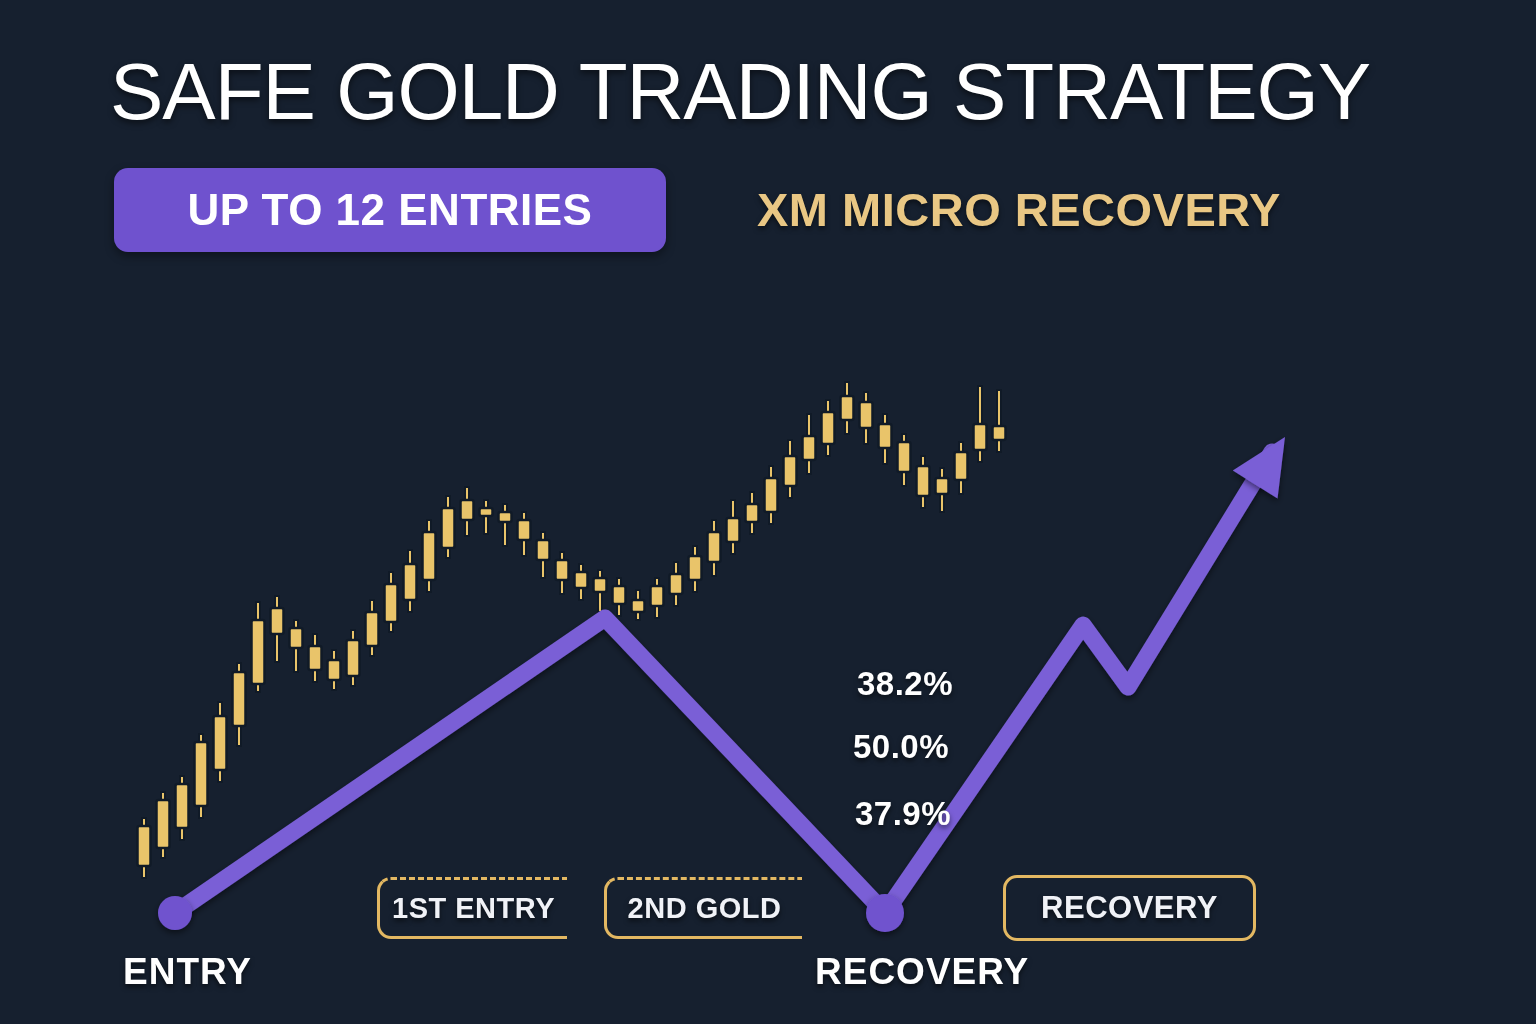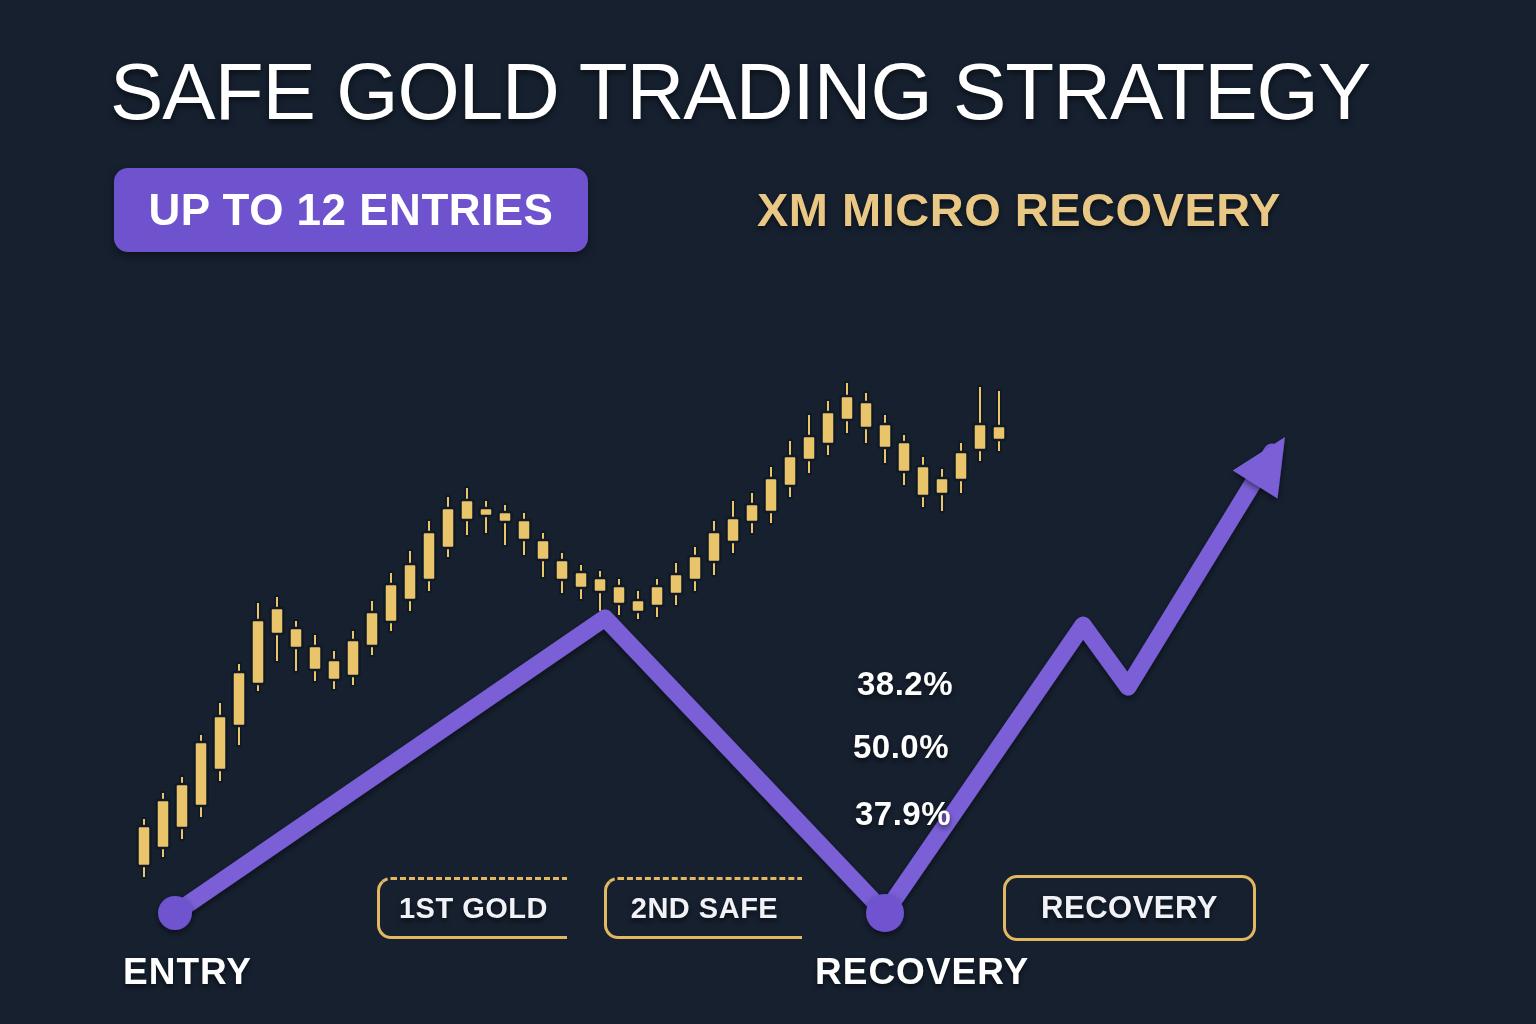--- a/index.html
+++ b/index.html
@@ -15,21 +15,21 @@
   
   #title {
     position:absolute; left:110px; top:52px;
     font-size:80px; font-weight:normal; color:#ffffff;
     letter-spacing:-1px; line-height:1;
     text-shadow:0 3px 6px rgba(0,0,0,.55);
     white-space:nowrap;
   }
   #entries-badge {
     position:absolute; left:114px; top:168px;
-    width:474px; height:84px;
+    width:552px; height:84px;
     background:#6f52ce; border-radius:14px;
     display:flex; align-items:center; justify-content:center;
     box-shadow:0 4px 10px rgba(0,0,0,.4);
   }
   #entries-badge span {
     font-size:44px; font-weight:bold; color:#ffffff;
     letter-spacing:.5px; white-space:nowrap;
   }
   #broker {
     position:absolute; left:757px; top:182px;
@@ -234,22 +234,22 @@
 
 
   <div class="fib-label" id="fib-382">38.2%</div>
   <div class="fib-label" id="fib-500">50.0%</div>
   <div class="fib-label" id="fib-618">37.9%</div>
 
   <div class="pt-label" id="entry-label">ENTRY</div>
   <div class="pt-label" id="recovery-label">RECOVERY</div>
 
   <div class="entry-badge" id="badge-1st">
-    <span>1ST GOLD</span>
+    <span>1ST ENTRY</span>
   </div>
   <div class="entry-badge" id="badge-2nd">
-    <span>2ND SAFE</span>
+    <span>2ND GOLD</span>
   </div>
   <div id="badge-recovery">
     <span>RECOVERY</span>
   </div>
 
 </div>
 
 </body></html>

